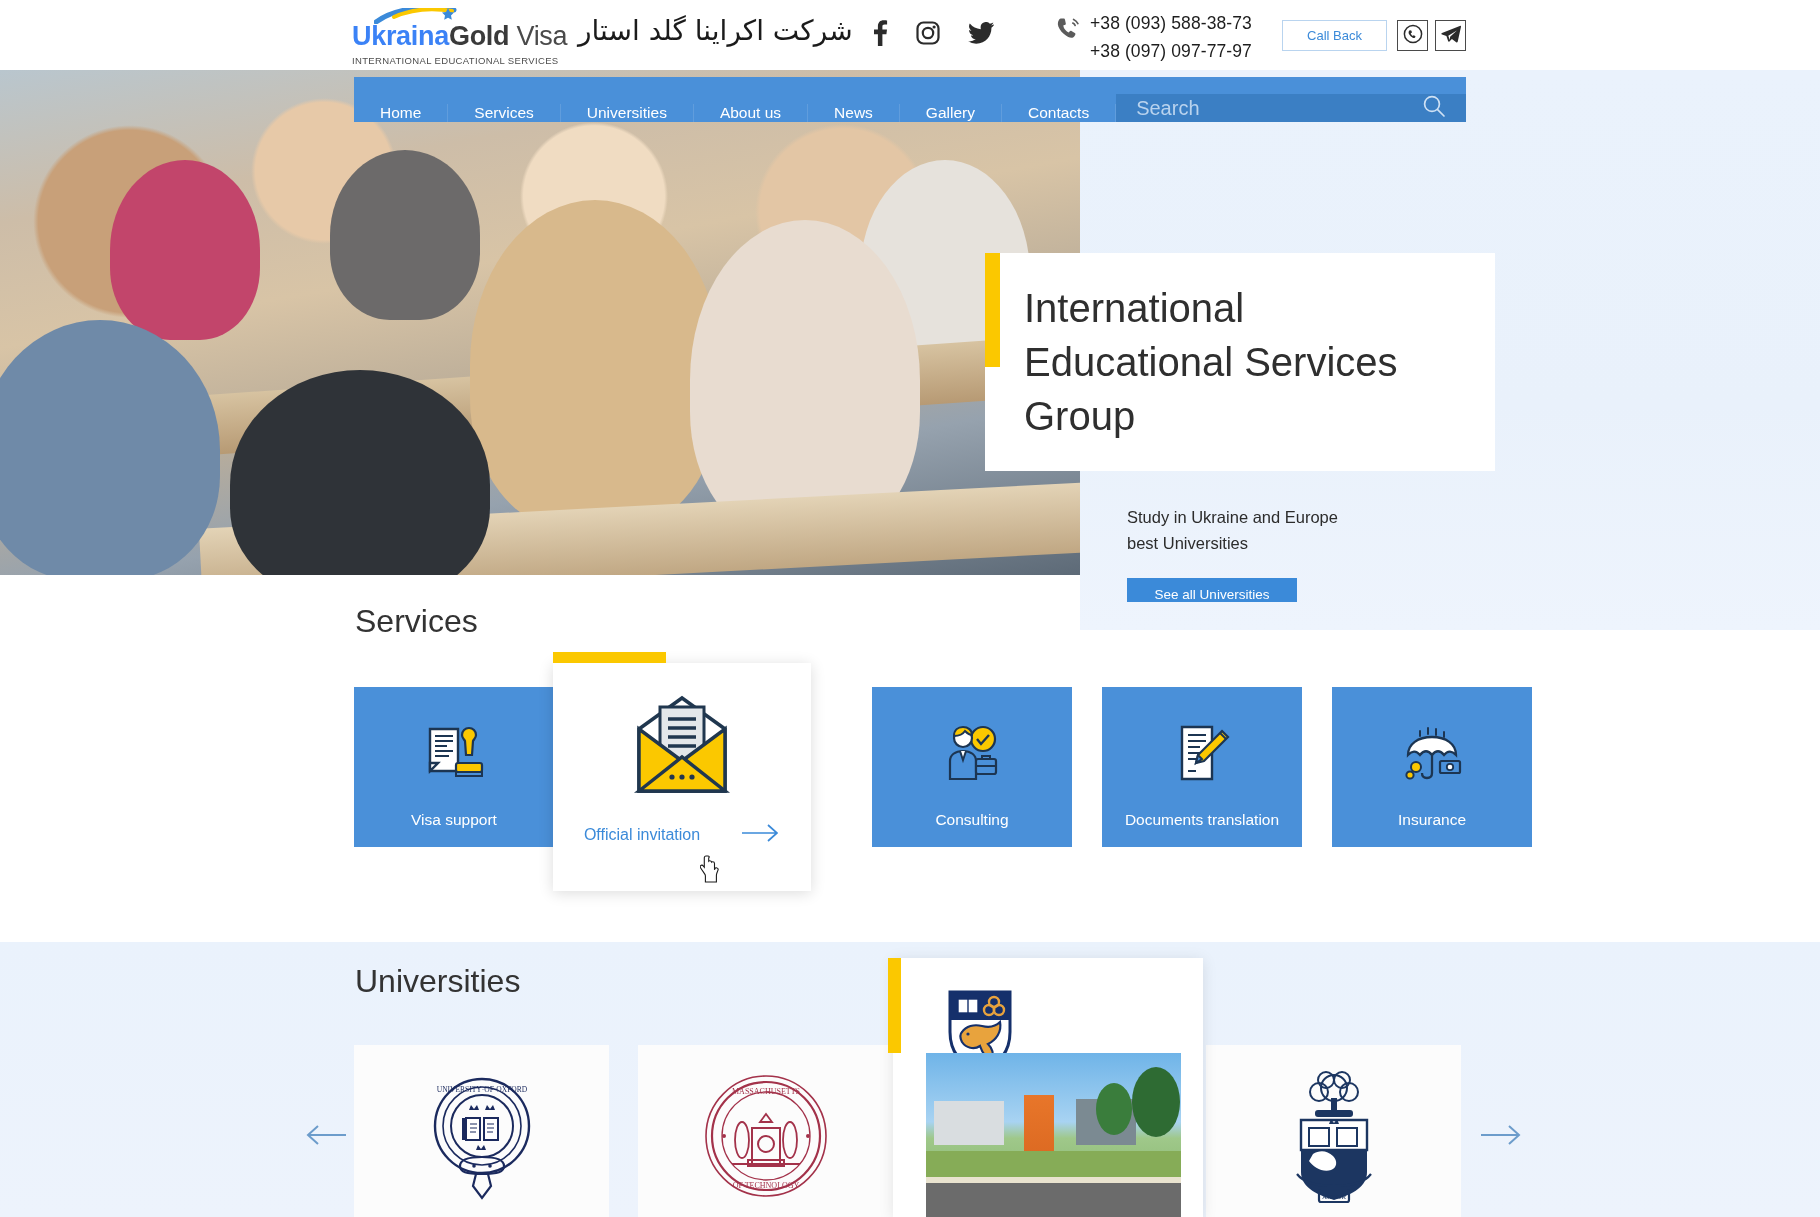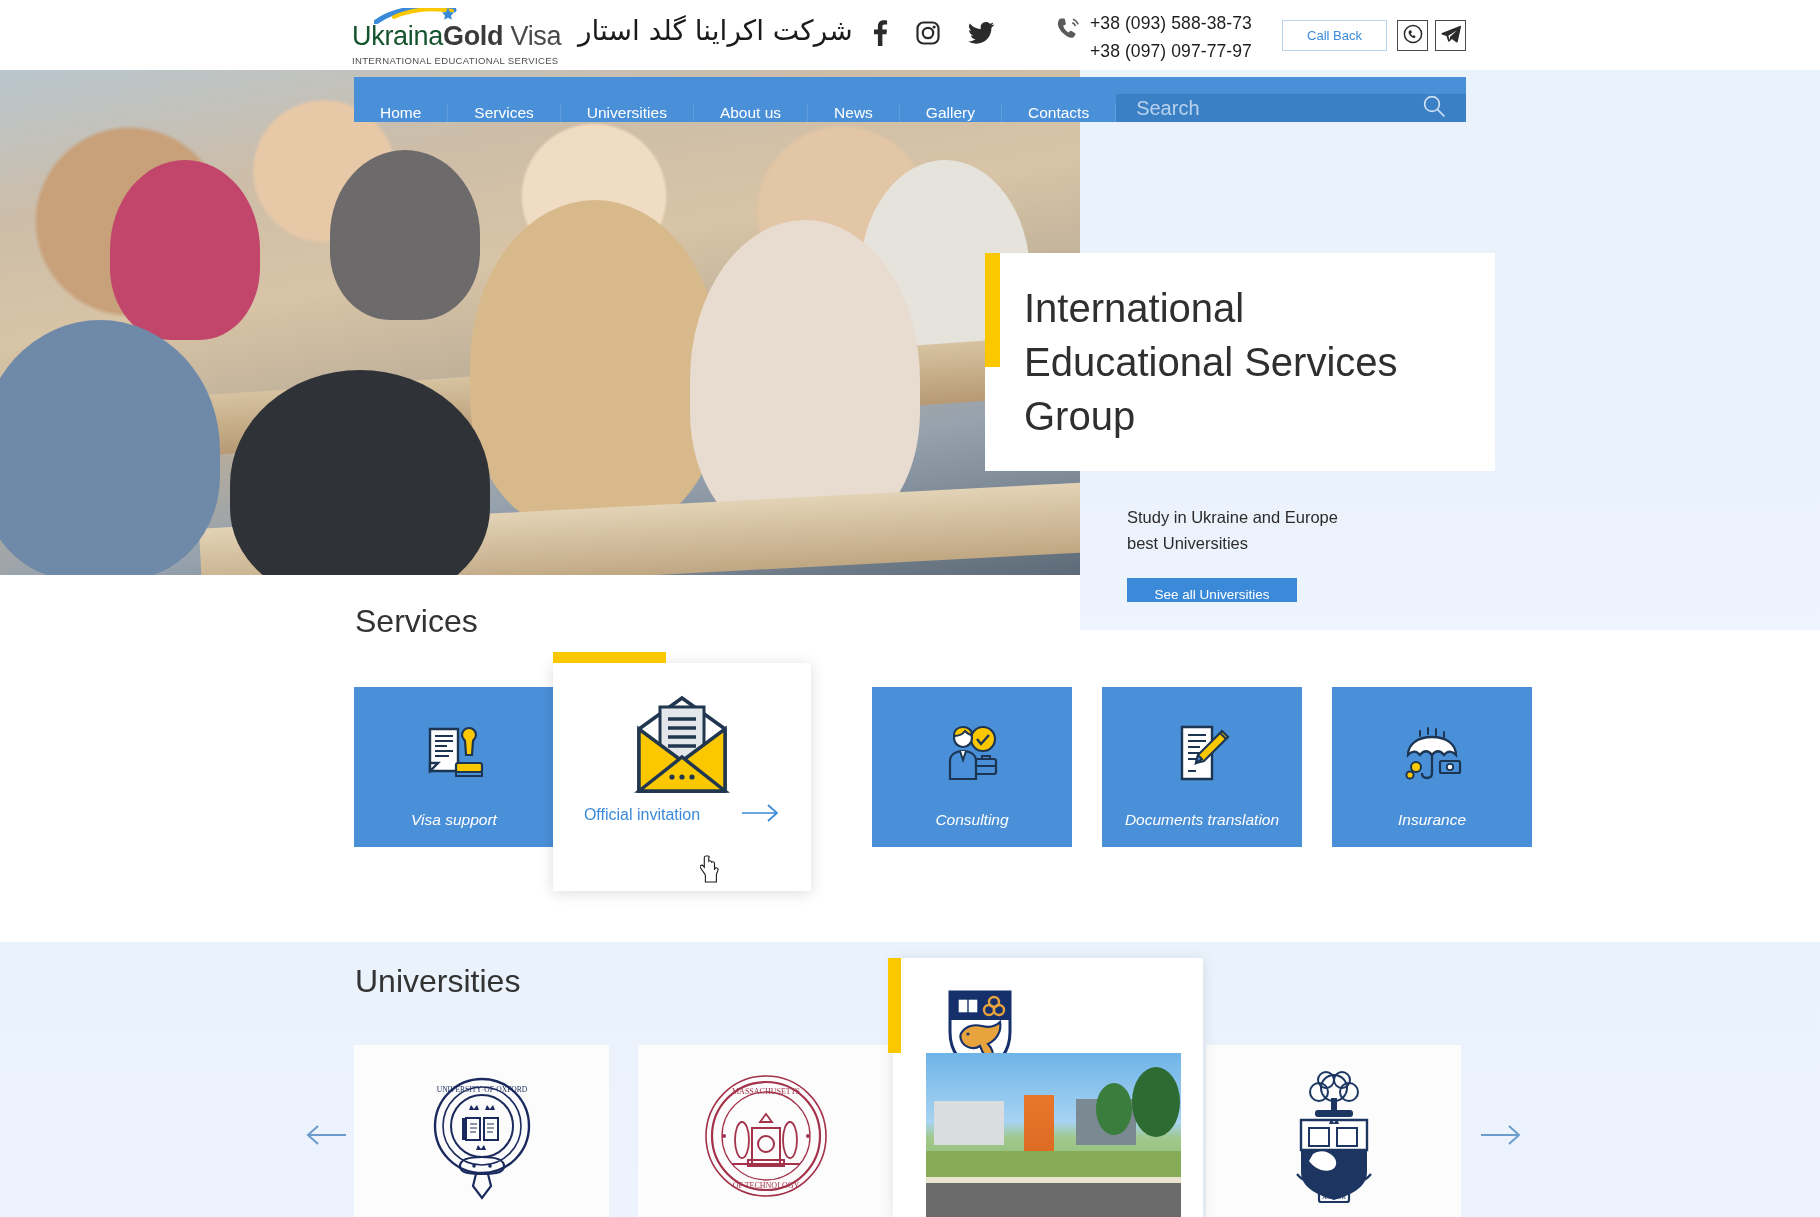--- a/index.html
+++ b/index.html
@@ -13,21 +13,21 @@
 
   
   .topbar {
     position: absolute; left: 0; top: 0; width: 1820px; height: 70px;
     background: #ffffff; display: flex; align-items: center;
   }
   .logo-block { position: absolute; left: 352px; top: 8px; }
   .logo-swoosh { position: relative; width: 90px; height: 16px; margin-left: 22px; }
   .logo-swoosh svg { position: absolute; left: 0; top: 0; }
   .logo-line1 { font-size: 27px; letter-spacing: -0.3px; white-space: nowrap; margin-top: -3px;}
-  .lg-ukraina { font-weight: normal; color: #14532d; }
+  .lg-ukraina { font-weight: bold; color: #3b82f6; }
   .lg-gold { font-weight: 600; color: #3a3a3a; }
   .lg-star { font-weight: 400; color: #4a4a4a; }
   .logo-line2 {
     font-size: 9.5px; letter-spacing: 0.35px; color: #4d4d4d;
     line-height: 12px; margin-top: 3px; max-width: 210px;
   }
   .arabic-title {
     position: absolute; left: 578px; top: 14px;
     font-size: 28px; color: #1b1b1b; direction: rtl;
     font-family: "DejaVu Sans", sans-serif;
@@ -102,33 +102,33 @@
   .cursor-hand { position: absolute; width: 22px; height: 26px; pointer-events: none; }
 
   
   .services { position: absolute; left: 0; top: 630px; width: 1820px; height: 312px; background:#fff; }
   .section-title { font-size: 32px; color: #333; font-weight: 400; }
   .svc-title { position: absolute; left: 355px; top: 603px; }
   .svc-row { position: absolute; left: 354px; top: 687px; display: flex; gap: 30px; }
   .svc-card {
     width: 200px; height: 160px; background: #4a90d9; color: #fff;
     display: flex; flex-direction: column; align-items: center; justify-content: flex-start;
-    padding-top: 36px; cursor: pointer; font-style: italic;
+    padding-top: 36px; cursor: pointer;
   }
   .svc-card .lbl { font-size: 15.5px; margin-top: 26px; }
   .svc-icon { width: 64px; height: 62px; }
   .svc-active {
     position: absolute; left: 553px; top: 663px; width: 258px; height: 228px;
     background: #fff; box-shadow: 0 2px 14px rgba(0,0,0,0.14); z-index: 5;
     display: flex; flex-direction: column; align-items: center;
   }
   .svc-active-bar { position: absolute; left: 0; top: -11px; width: 113px; height: 11px; background: #fbc800; }
   .svc-active .env { margin-top: 32px; }
   .svc-active .row {
-    display: flex; align-items: center; gap: 42px; 
+    display: flex; align-items: center; gap: 42px; margin-top: 20px;
   }
   .svc-active .lbl2 { color: #3b8ad9; font-size: 16px; }
 
   
   .universities {
     position: absolute; left: 0; top: 942px; width: 1820px; height: 275px;
     background: linear-gradient(180deg,#eaf2fc 0%, #edf3fc 100%);
   }
   .uni-title { position: absolute; left: 355px; top: 963px; }
   .uni-row { position: absolute; left: 354px; top: 1045px; display: flex; gap: 29px; }

